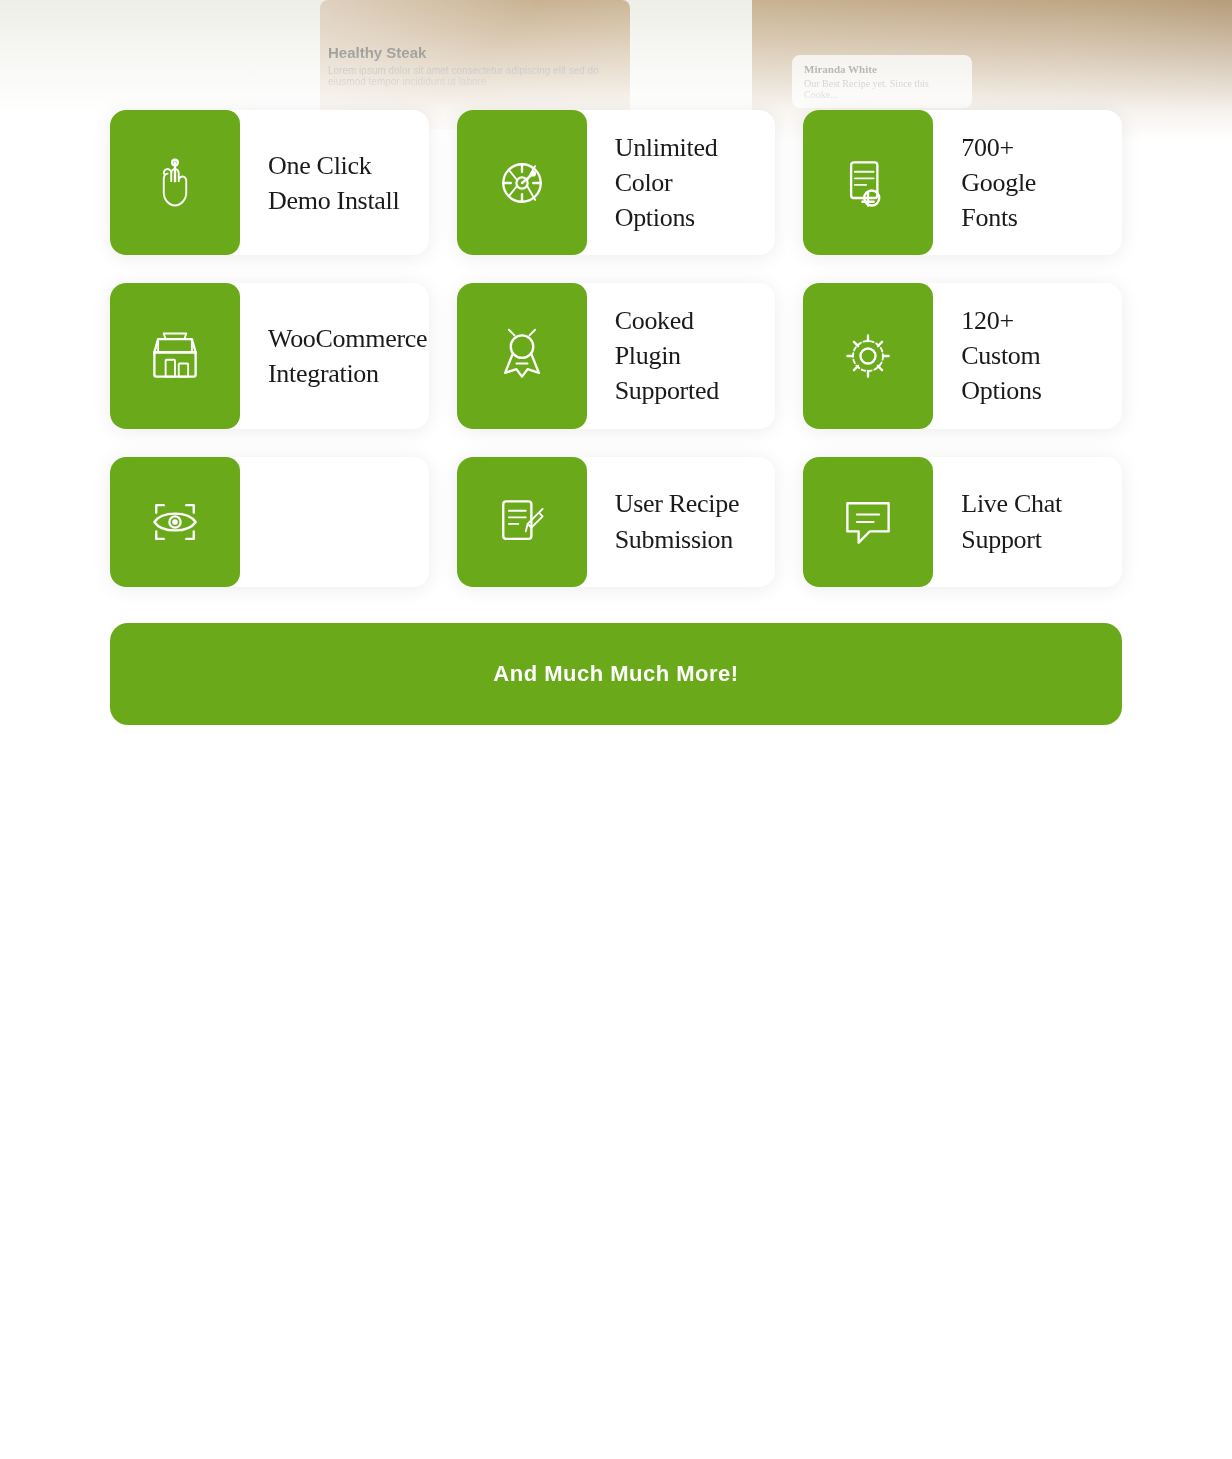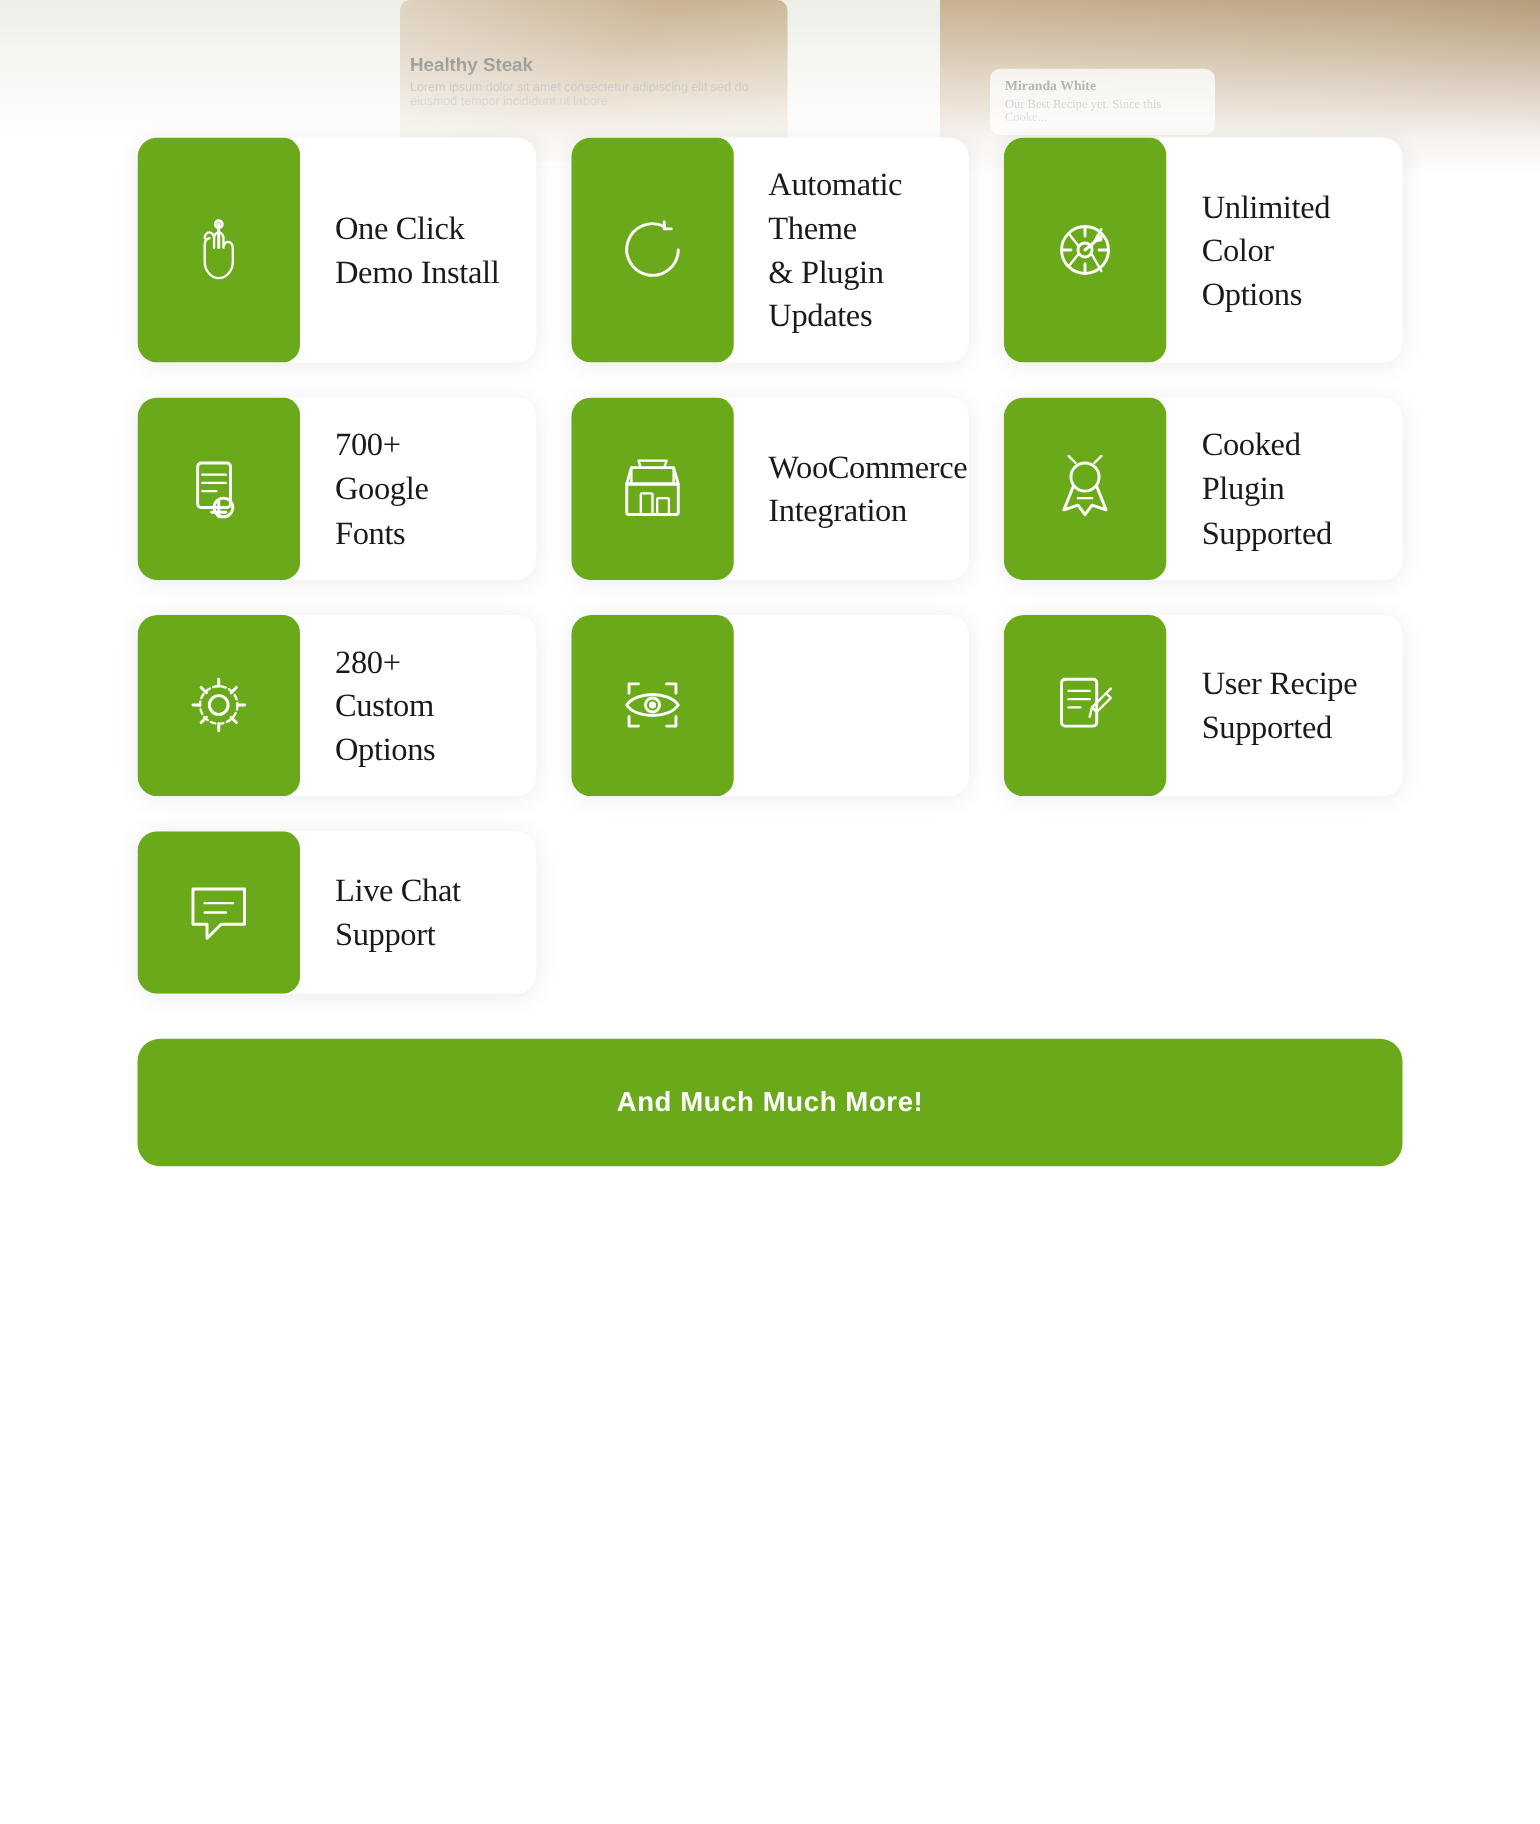--- a/index.html
+++ b/index.html
@@ -171,32 +171,20 @@
             <path d="M32 10 C32 10 32 30 32 30" stroke-width="2.5"></path>
             <path d="M24 22 C24 22 20 22 20 28 L20 42 C20 50 26 56 32 56 C38 56 44 50 44 42 L44 30 C44 27 42 25 40 25 C38 25 36 27 36 30 L36 22 C36 19 34 17 32 17 C30 17 28 19 28 22 L28 30 L28 22 C28 19 26 17 24 17 C22 17 20 19 20 22"></path>
             <circle cx="32" cy="10" r="3" stroke-width="2.5"></circle>
           </svg>
         </span>
       </div>
       <div class="feature-text" style="white-space:pre-line;">One Click
 Demo Install</div>
     </div>
 
-    <div class="feature-card">
-      <div class="feature-icon-wrap">
-        <span class="feature-icon">
-          <svg class="icon-svg" viewBox="0 0 64 64">
-            <path d="M54 32 A22 22 0 1 1 42 12" stroke-width="2.5"></path>
-            <polyline points="42,8 42,14 48,14" stroke-width="2.5"></polyline>
-          </svg>
-        </span>
-      </div>
-      <div class="feature-text" style="white-space:pre-line;">Automatic Theme
-&amp; Plugin Updates</div>
-    </div>
 
     <div class="feature-card">
       <div class="feature-icon-wrap">
         <span class="feature-icon">
           <svg class="icon-svg" viewBox="0 0 64 64">
             <circle cx="32" cy="32" r="20" stroke-width="2.5"></circle>
             <circle cx="32" cy="32" r="6" stroke-width="2.5"></circle>
             <line x1="32" y1="12" x2="32" y2="20" stroke-width="2.5"></line>
             <line x1="32" y1="44" x2="32" y2="52" stroke-width="2.5"></line>
             <line x1="12" y1="32" x2="20" y2="32" stroke-width="2.5"></line>
@@ -275,21 +263,21 @@
         <span class="feature-icon">
           <svg class="icon-svg" viewBox="0 0 64 64">
             <circle cx="32" cy="32" r="8" stroke-width="2.5"></circle>
             <path d="M32 10 L32 16 M32 48 L32 54 M10 32 L16 32 M48 32 L54 32" stroke-width="2.5"></path>
             <path d="M17 17 L21.5 21.5 M42.5 42.5 L47 47 M17 47 L21.5 42.5 M42.5 21.5 L47 17" stroke-width="2.5"></path>
 
             <circle cx="32" cy="32" r="16" stroke-width="2" stroke-dasharray="4 3"></circle>
           </svg>
         </span>
       </div>
-      <div class="feature-text" style="white-space:pre-line;">280+ Custom
+      <div class="feature-text" style="white-space:pre-line;">120+ Custom
 Options</div>
     </div>
 
     <div class="feature-card">
       <div class="feature-icon-wrap">
         <span class="feature-icon">
           <svg class="icon-svg" viewBox="0 0 64 64">
 
             <path d="M12 22 L12 14 L20 14" stroke-width="2.5"></path>
             <path d="M44 14 L52 14 L52 22" stroke-width="2.5"></path>
@@ -313,21 +301,21 @@
             <line x1="18" y1="27" x2="36" y2="27" stroke-width="2"></line>
             <line x1="18" y1="34" x2="28" y2="34" stroke-width="2"></line>
 
             <path d="M38 34 L50 22 L54 26 L42 38Z" stroke-width="2"></path>
             <line x1="38" y1="34" x2="36" y2="42" stroke-width="2"></line>
             <line x1="50" y1="22" x2="54" y2="18" stroke-width="2"></line>
           </svg>
         </span>
       </div>
       <div class="feature-text" style="white-space:pre-line;">User Recipe
-Supported</div>
+Submission</div>
     </div>
 
     <div class="feature-card">
       <div class="feature-icon-wrap">
         <span class="feature-icon">
           <svg class="icon-svg" viewBox="0 0 64 64">
             <path d="M10 12 L54 12 L54 42 L34 42 L22 54 L22 42 L10 42 Z" stroke-width="2.5"></path>
             <line x1="20" y1="24" x2="44" y2="24" stroke-width="2"></line>
             <line x1="20" y1="32" x2="38" y2="32" stroke-width="2"></line>
           </svg>

